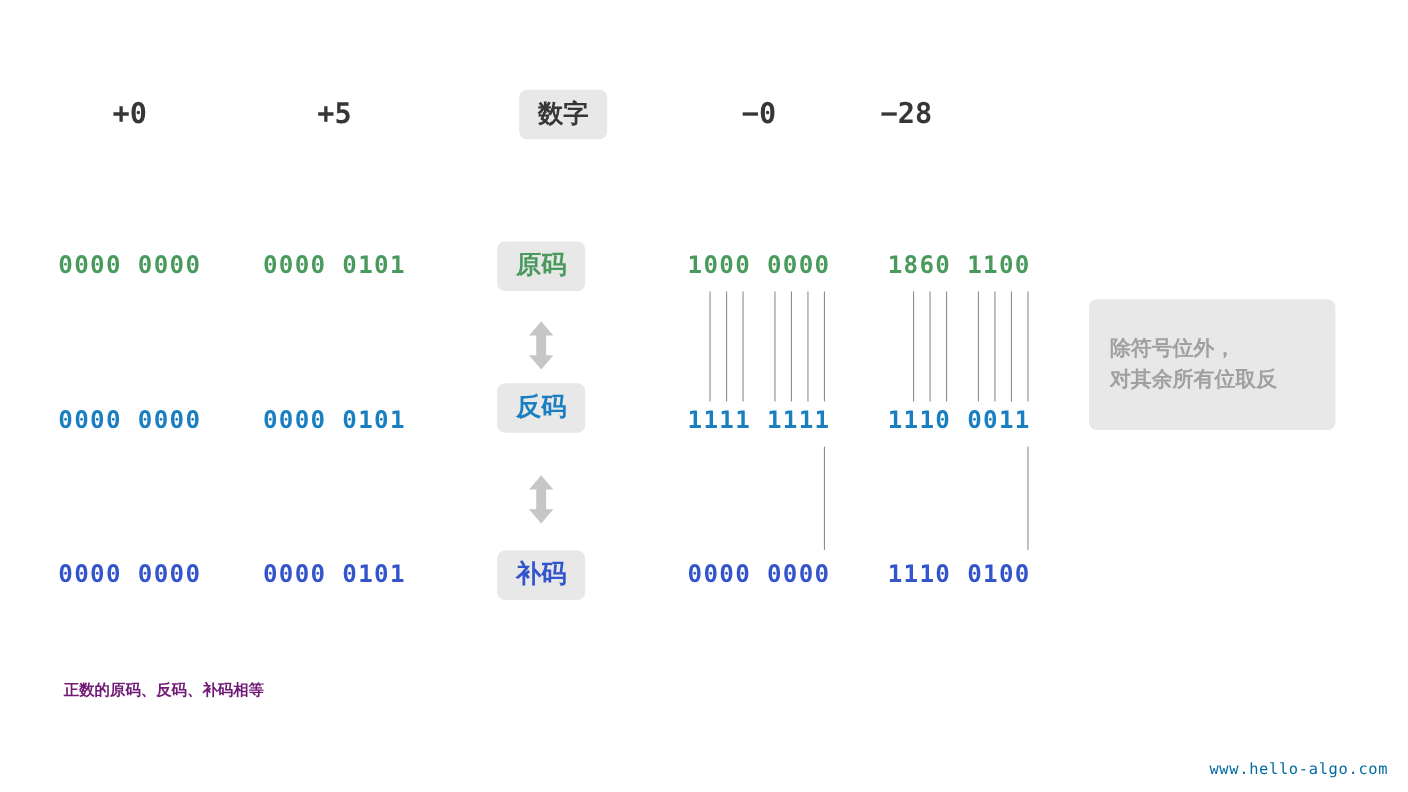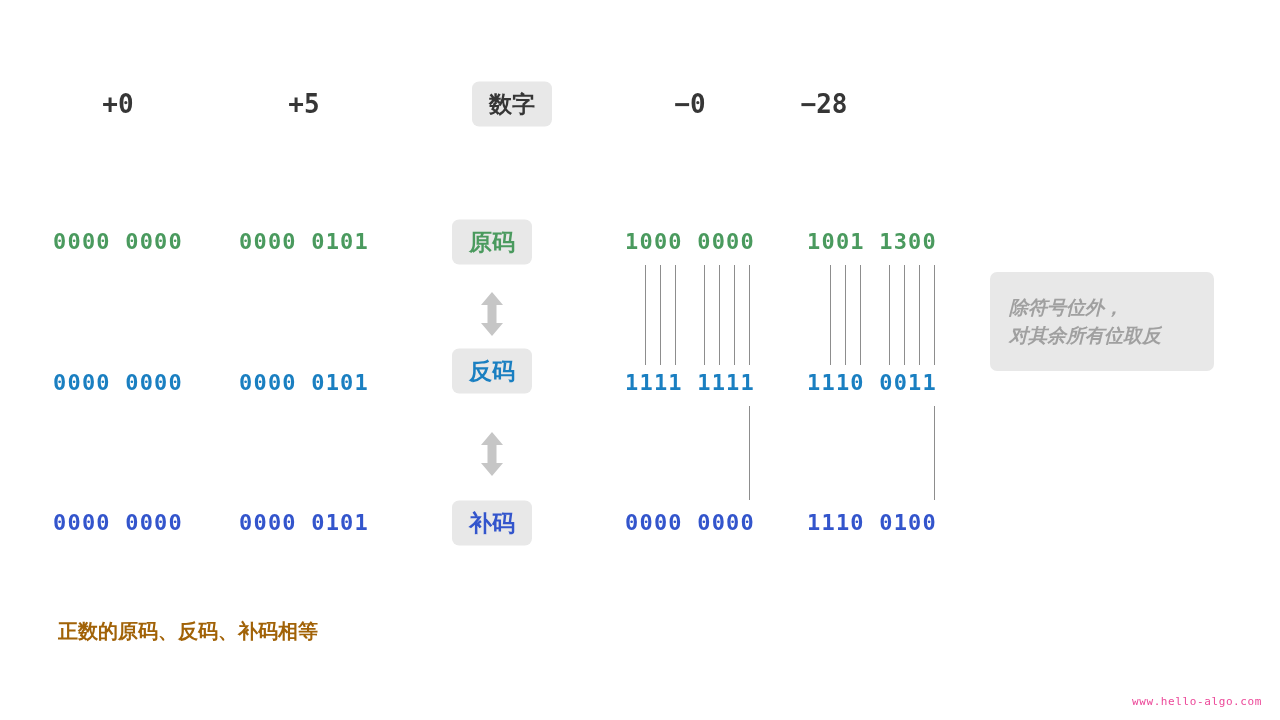--- a/index.html
+++ b/index.html
@@ -83,64 +83,63 @@
 
   
   .note {
     position: absolute;
     background: #e8e8e8;
     border-radius: 7px;
     color: #a0a0a0;
     font-size: 19px;
     font-weight: bold;
     line-height: 1.45;
-    padding: 22px 19px;
+    padding: 32px 19px;
     white-space: pre-line;
     text-align: left;
-    font-style: italic;
   }
 
   
   .caption {
     position: absolute;
-    color: #a16207;
-    font-size: 20px;
+    color: #701a75;
+    font-size: 14px;
     font-weight: bold;
     line-height: 1;
     white-space: pre;
   }
 
   
   .watermark {
     position: absolute;
     right: 18px;
     bottom: 12px;
-    color: #ec4899;
+    color: #0369a1;
     font-family: "DejaVu Sans Mono", monospace;
-    font-size: 11px;
+    font-size: 14px;
     letter-spacing: 0.6px;
     white-space: pre;
   }
 </style>
 </head>
 <body>
 
 <div id="stage">
 
   <div class="cell hdr-num" style="left:118px; top:104px;">+0</div>
   <div class="cell hdr-num" style="left:304px; top:104px;">+5</div>
   <div class="chip dark" style="left:512px; top:104px;">数字</div>
   <div class="cell hdr-num" style="left:690px; top:104px;">−0</div>
   <div class="cell hdr-num" style="left:824px; top:104px;">−28</div>
 
   <div class="cell bits green" style="left:118px; top:242px;">0000 0000</div>
   <div class="cell bits green" style="left:304px; top:242px;">0000 0101</div>
   <div class="chip green" style="left:492px; top:242px;">原码</div>
   <div class="cell bits green" style="left:690px; top:242px;">1000 0000</div>
-  <div class="cell bits green" style="left:872px; top:242px;">1001 1300</div>
+  <div class="cell bits green" style="left:872px; top:242px;">1860 1100</div>
 
   <div class="cell bits blue" style="left:118px; top:383px;">0000 0000</div>
   <div class="cell bits blue" style="left:304px; top:383px;">0000 0101</div>
   <div class="chip blue" style="left:492px; top:371px;">反码</div>
   <div class="cell bits blue" style="left:690px; top:383px;">1111 1111</div>
   <div class="cell bits blue" style="left:872px; top:383px;">1110 0011</div>
 
   <div class="cell bits indigo" style="left:118px; top:523px;">0000 0000</div>
   <div class="cell bits indigo" style="left:304px; top:523px;">0000 0101</div>
   <div class="chip indigo" style="left:492px; top:523px;">补码</div>

